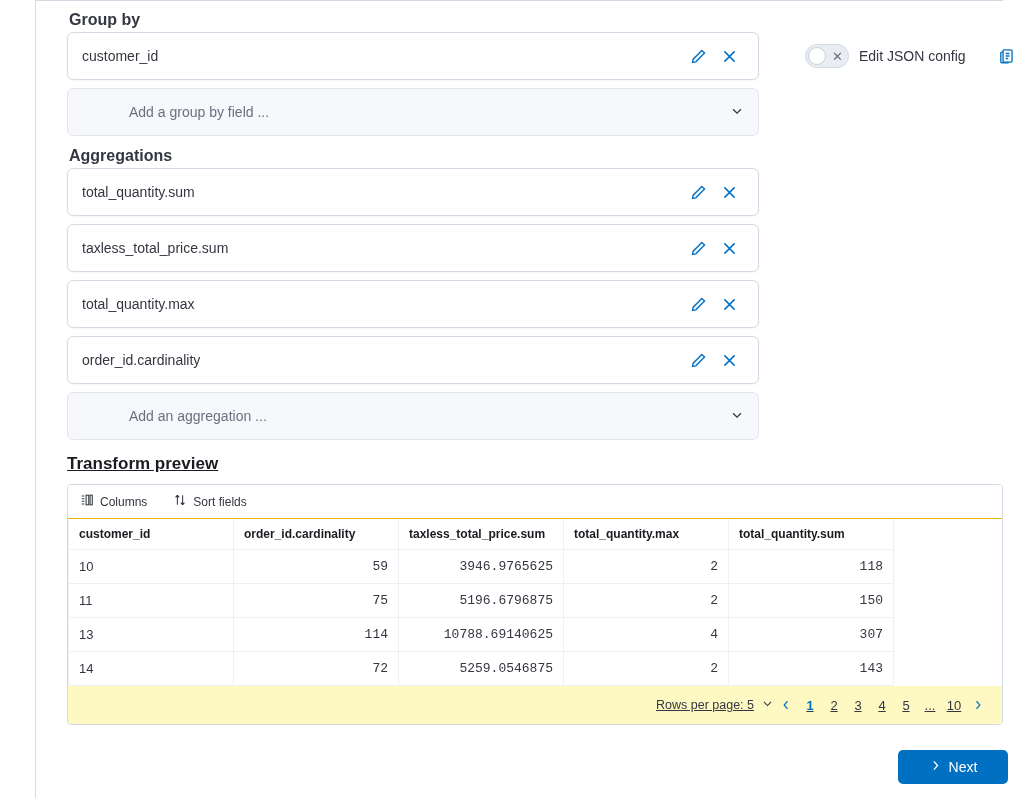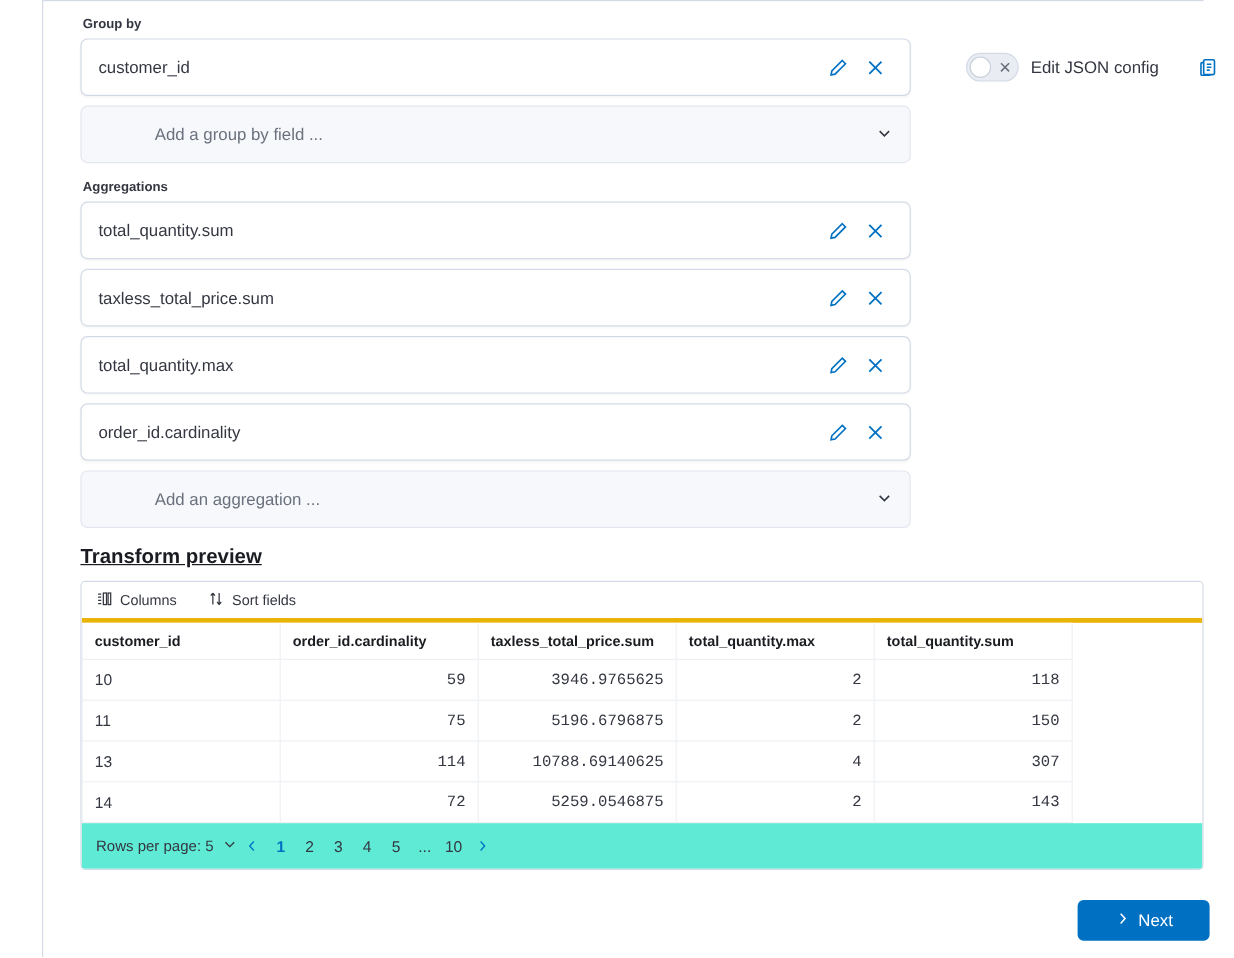--- a/index.html
+++ b/index.html
@@ -32,21 +32,21 @@
   }
   .content {
     position: absolute;
     left: 36px; top: 0; right: 0; bottom: 0;
     padding: 12px 26px 0 31px;
   }
   .form-col {
     width: 692px;
   }
   .field-label {
-    font-size: 11px;
+    font-size: 16px;
     font-weight: bold;
     color: #343741;
     margin: 0 0 4px 2px;
     line-height: 16px;
   }
   .pill {
     position: relative;
     height: 48px;
     background: #ffffff;
     border: 1px solid #d3dae6;
@@ -137,21 +137,21 @@
     border-radius: 4px;
     background: #ffffff;
     overflow: hidden;
   }
   .table-toolbar {
     height: 34px;
     display: flex;
     align-items: center;
     padding: 0 12px;
     gap: 26px;
-    border-bottom: 4px solid #eab308;
+    border-bottom: 1px solid #eab308;
     background: #ffffff;
   }
   .toolbar-item {
     display: flex;
     align-items: center;
     gap: 6px;
     font-size: 12px;
     color: #343741;
     cursor: pointer;
   }
@@ -183,22 +183,23 @@
   col.c1 { width: 165px; }
   col.c2 { width: 165px; }
   col.c3 { width: 165px; }
   col.c4 { width: 165px; }
 
   .table-footer {
     height: 38px;
     display: flex;
     align-items: center;
     padding: 0 12px;
-    justify-content: flex-start;
-    background: #5eead4;
+    justify-content: flex-end;
+    background: #fef9c3;
+    text-decoration: underline;
   }
   .rows-per-page {
     display: flex;
     align-items: center;
     gap: 7px;
     font-size: 12.5px;
     color: #343741;
     cursor: pointer;
   }
   .pagination {

